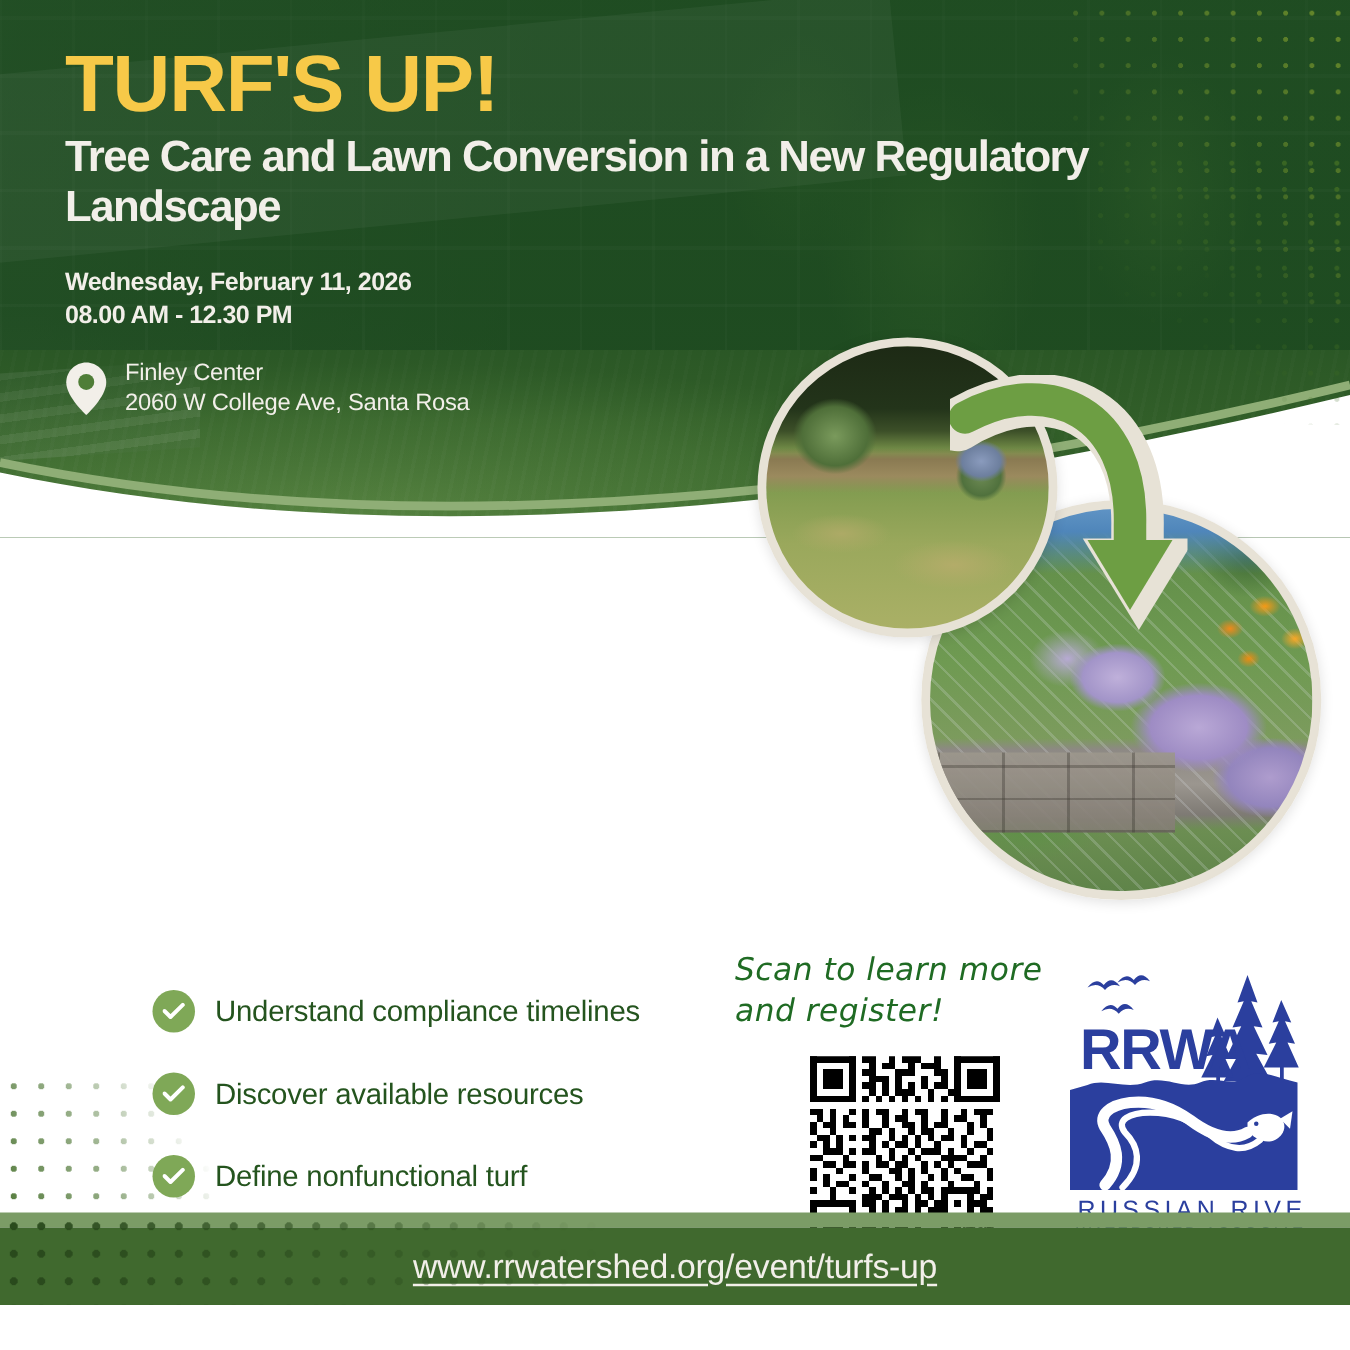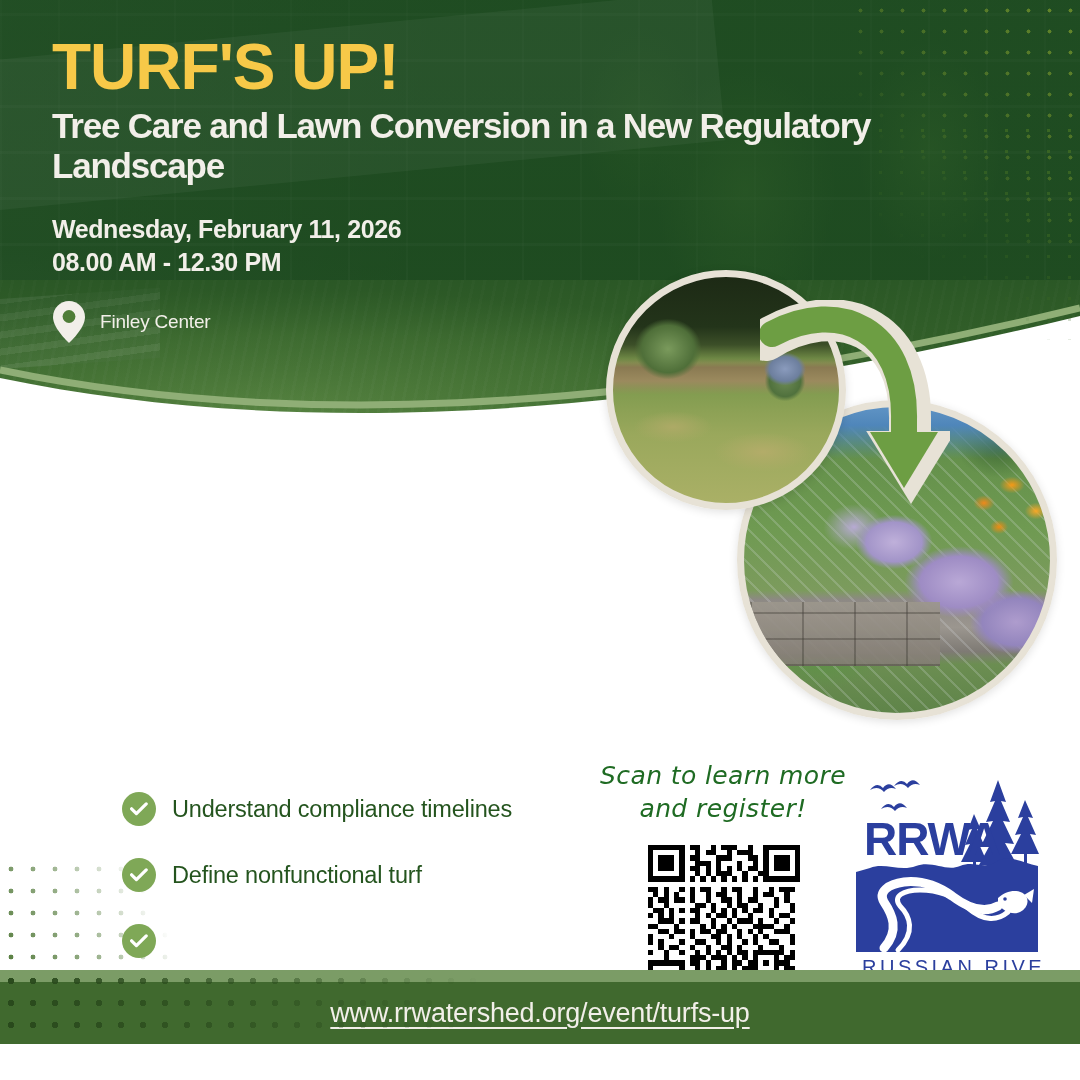--- a/index.html
+++ b/index.html
@@ -108,21 +108,21 @@
     color:#f7c948; line-height:1.06;
   }
   .title {
     margin-top:4px;
     font-size:35px; font-weight:bold; letter-spacing:-1.2px;
     color:#f2efe9; line-height:1.16;
     max-width:950px;
   }
   .datetime {
     margin-top:26px;
-    font-size:25px; font-weight:bold; letter-spacing:-.4px;
+    font-size:20px; font-weight:bold; letter-spacing:-.4px;
     color:#f2efe9; line-height:1.3;
   }
   .venue-row {
     margin-top:22px; display:flex; align-items:center; gap:14px;
   }
   .venue-text { font-size:19px; color:#f2efe9; line-height:1.24; letter-spacing:-.2px; }
 
   
   .circle {
     position:absolute; border-radius:50%;
@@ -218,21 +218,21 @@
     background-image:radial-gradient(#3f6b24 2.4px, transparent 2.6px);
     background-size:22px 22px;
     -webkit-mask-image:linear-gradient(62deg, #000 2%, rgba(0,0,0,.55) 42%, transparent 72%);
     mask-image:linear-gradient(62deg, #000 2%, rgba(0,0,0,.55) 42%, transparent 72%);
     z-index:2;
   }
 
   
   .scan-caption {
     position:absolute; left:588px; top:760px; width:270px;
-    text-align:center; z-index:5;
+    text-align:left; z-index:5;
     font-family:"DejaVu Sans", sans-serif;
     font-style:italic; font-size:25px; color:#1f6b23; line-height:1.3;
     letter-spacing:.4px;
   }
   #qr-code { position:absolute; left:648px; top:845px; z-index:5; }
   #rrwa-logo { position:absolute; left:848px; top:762px; z-index:5; }
 
   
   .footer {
     position:absolute; left:0; bottom:0; width:1080px; height:62px;
@@ -289,20 +289,21 @@
       <div>Wednesday, February 11, 2026</div>
       <div>08.00 AM - 12.30 PM</div>
     </div>
     <div class="venue-row">
       <svg width="34" height="44" viewBox="0 0 34 44">
         <path d="M17 1 C8.2 1 1 8.2 1 17 c0 11.5 16 26 16 26 s16-14.5 16-26 C33 8.2 25.8 1 17 1 Z" fill="#f2efe9"></path>
         <circle cx="17" cy="16.5" r="6.4" fill="#4f7d37"></circle>
       </svg>
       <div class="venue-text">
         <div>Finley Center</div>
+        <div>2060 W College Ave, Santa Rosa</div>
       </div>
     </div>
   </div>
 
   <div class="circle" id="circle-after">
     <div class="stone-row"></div>
   </div>
   <div class="circle" id="circle-before"></div>
 
   <svg class="arrow" width="190" height="230" viewBox="0 0 190 230">
@@ -316,20 +317,28 @@
 
 
   <div class="checklist" style="position:absolute;left:78px;top:726px;z-index:5;">
     <div class="check-item">
       <span class="check-circle">
         <svg width="18" height="14" viewBox="0 0 18 14">
             <path d="M1.6 6.8 L6.4 11.6 L16.2 1.9" fill="none" stroke="#ffffff" stroke-width="3.2" stroke-linecap="round" stroke-linejoin="round"></path>
           </svg>
       </span>
       <span class="check-label">Understand compliance timelines</span>
+    </div>
+    <div class="check-item">
+      <span class="check-circle">
+        <svg width="18" height="14" viewBox="0 0 18 14">
+            <path d="M1.6 6.8 L6.4 11.6 L16.2 1.9" fill="none" stroke="#ffffff" stroke-width="3.2" stroke-linecap="round" stroke-linejoin="round"></path>
+          </svg>
+      </span>
+      <span class="check-label">Discover available resources</span>
     </div>
     <div class="check-item">
       <span class="check-circle">
         <svg width="18" height="14" viewBox="0 0 18 14">
             <path d="M1.6 6.8 L6.4 11.6 L16.2 1.9" fill="none" stroke="#ffffff" stroke-width="3.2" stroke-linecap="round" stroke-linejoin="round"></path>
           </svg>
       </span>
       <span class="check-label">Define nonfunctional turf</span>
     </div>
     <div class="check-item">

